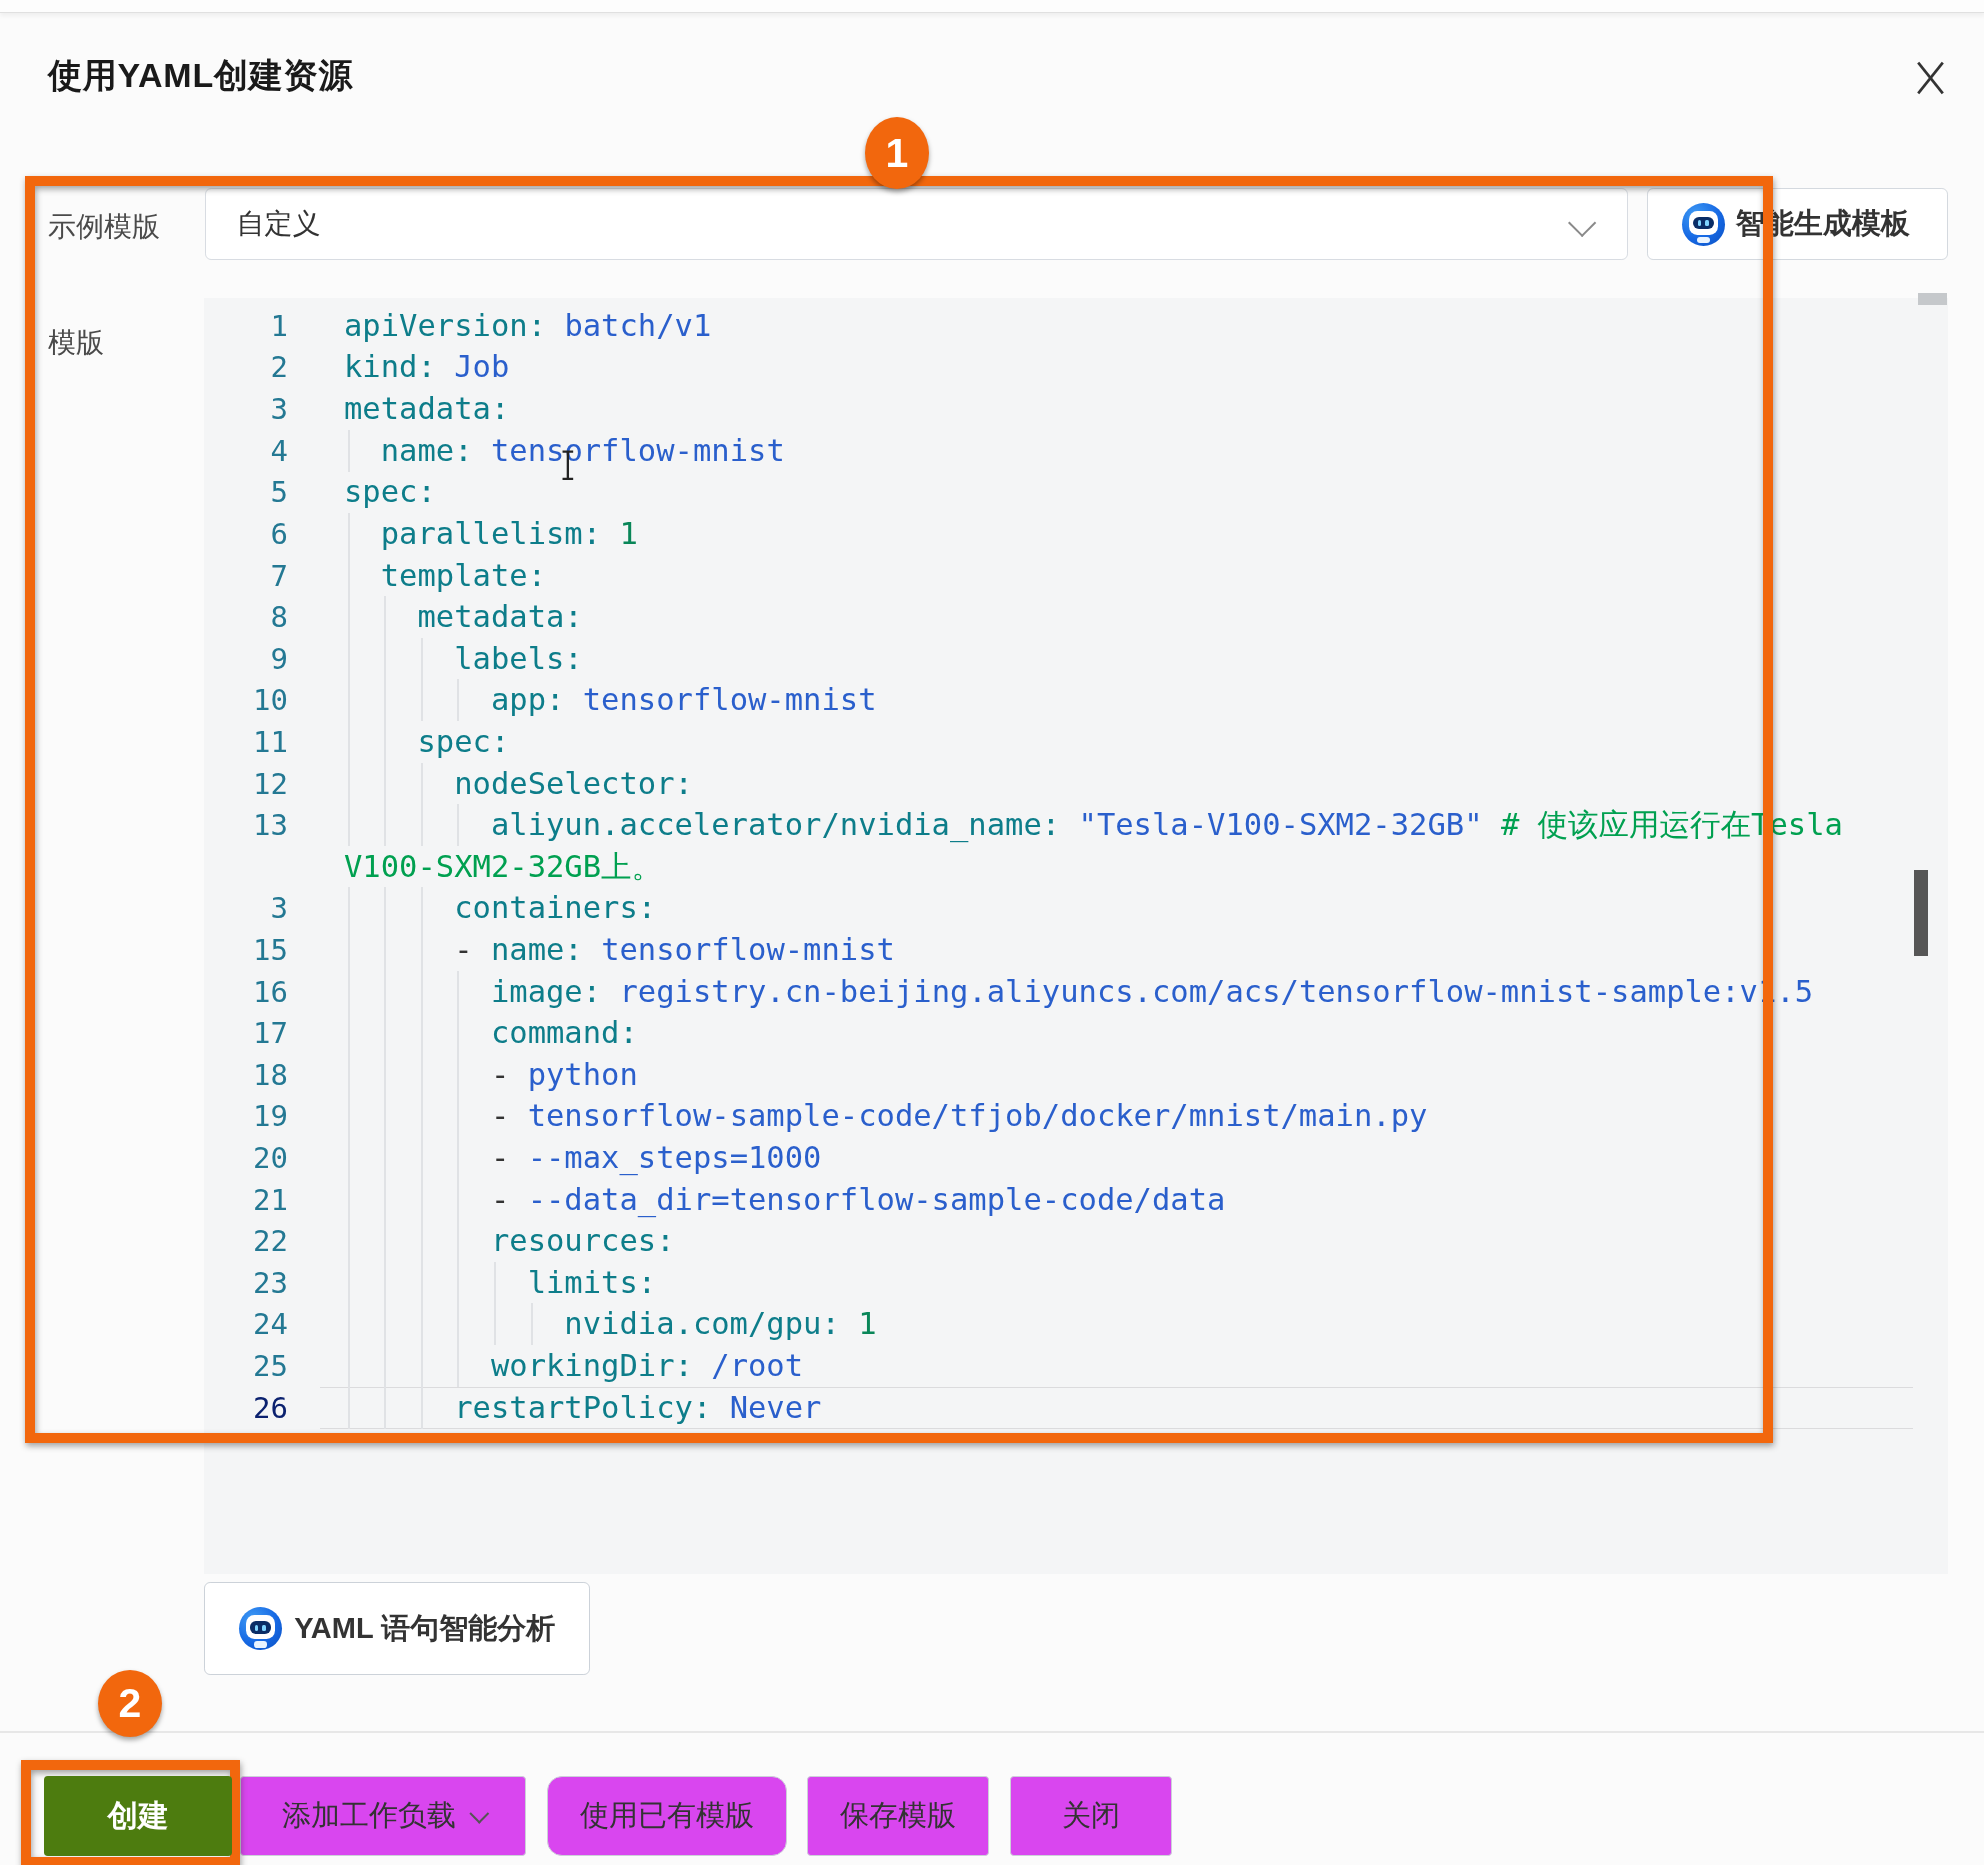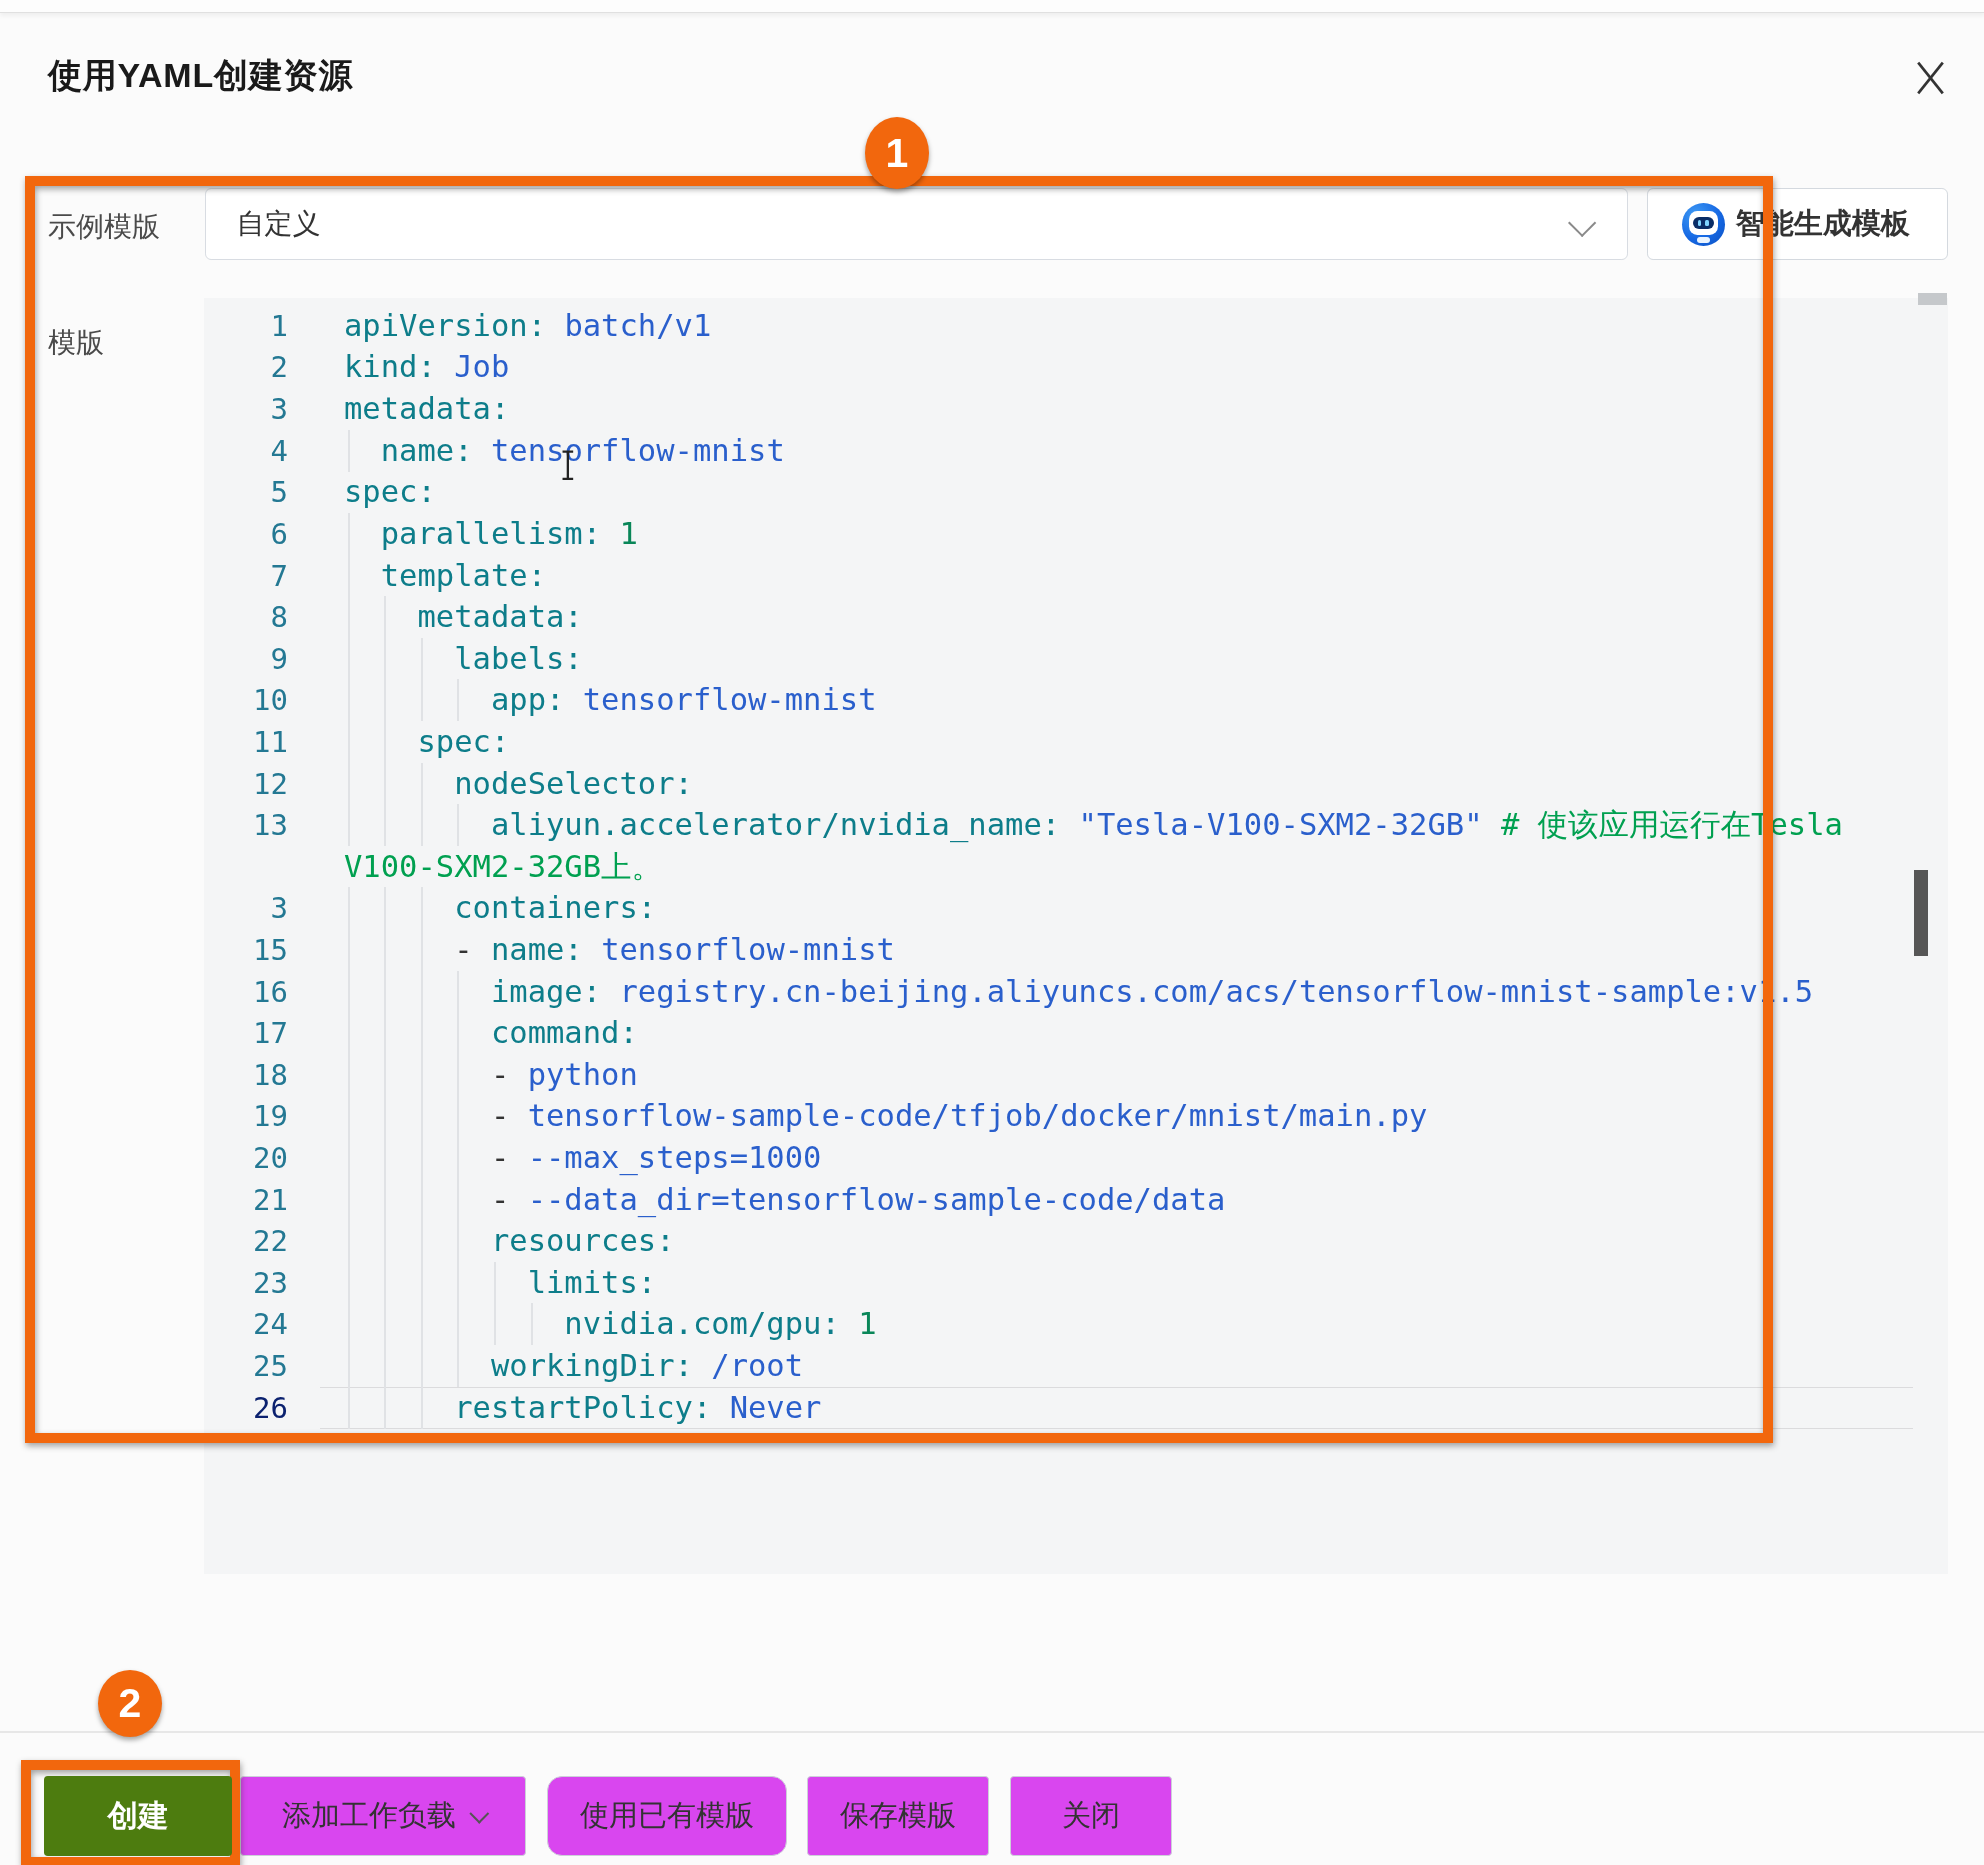--- a/index.html
+++ b/index.html
@@ -148,20 +148,32 @@
   <div class="abs scrollthumb"></div>
   <div class="abs ibeam">
     <svg width="13.7" height="30.5" viewBox="0 0 18 40">
       <path d="M2 2 H16 M9 2 V38 M2 38 H16" stroke="#222" stroke-width="3" fill="none"></path>
     </svg>
   </div>
 
   <div class="abs annbox box1"></div>
   <div class="abs stepbadge badge1">1</div>
 
+  <div class="abs btn-outline analysis-btn">
+    <span class="robot">
+      <span class="r-head">
+          <span class="r-visor">
+            <i class="r-eye"></i>
+            <i class="r-eye"></i>
+          </span>
+        </span>
+      <span class="r-chin"></span>
+    </span>
+    <span class="lbl">YAML 语句智能分析</span>
+  </div>
 
   <div class="abs footer-divider"></div>
 
   <div class="abs annbox box2"></div>
   <div class="abs stepbadge badge2">2</div>
 
   <div class="abs fbtn primary">创建</div>
   <div class="abs fbtn plain b-add">
     <span>添加工作负载</span>
     <span class="chev-sm"></span>

